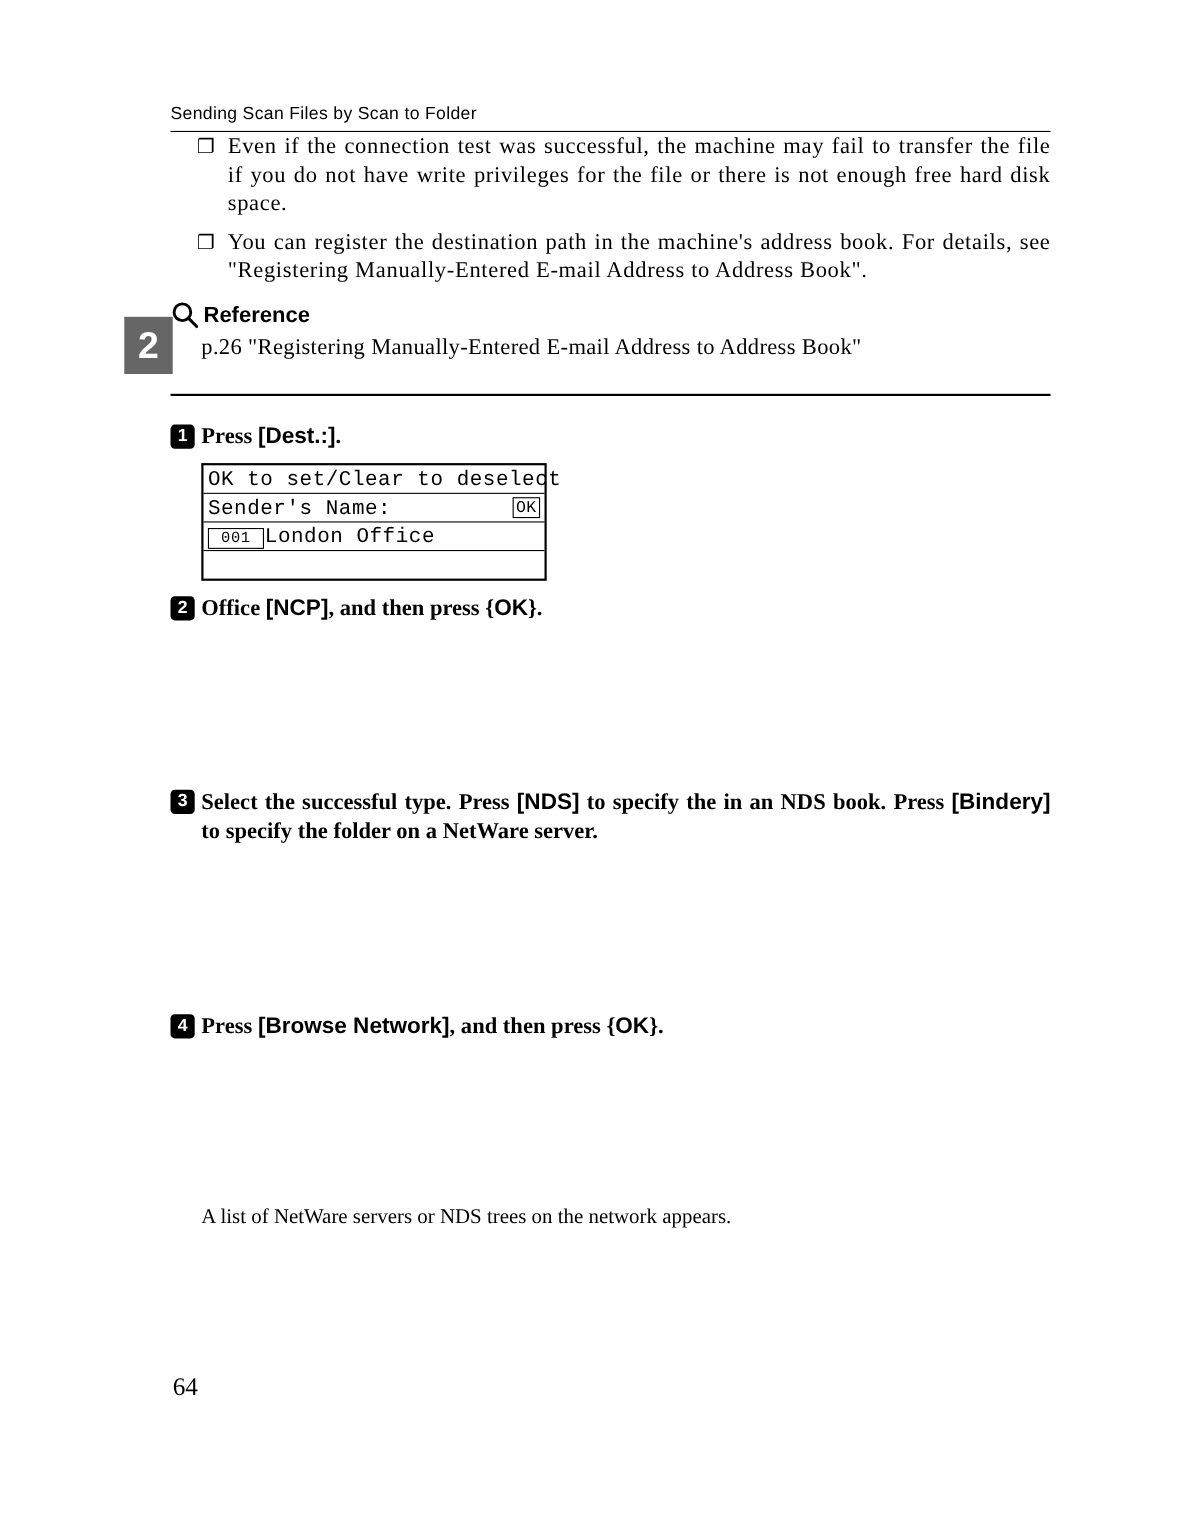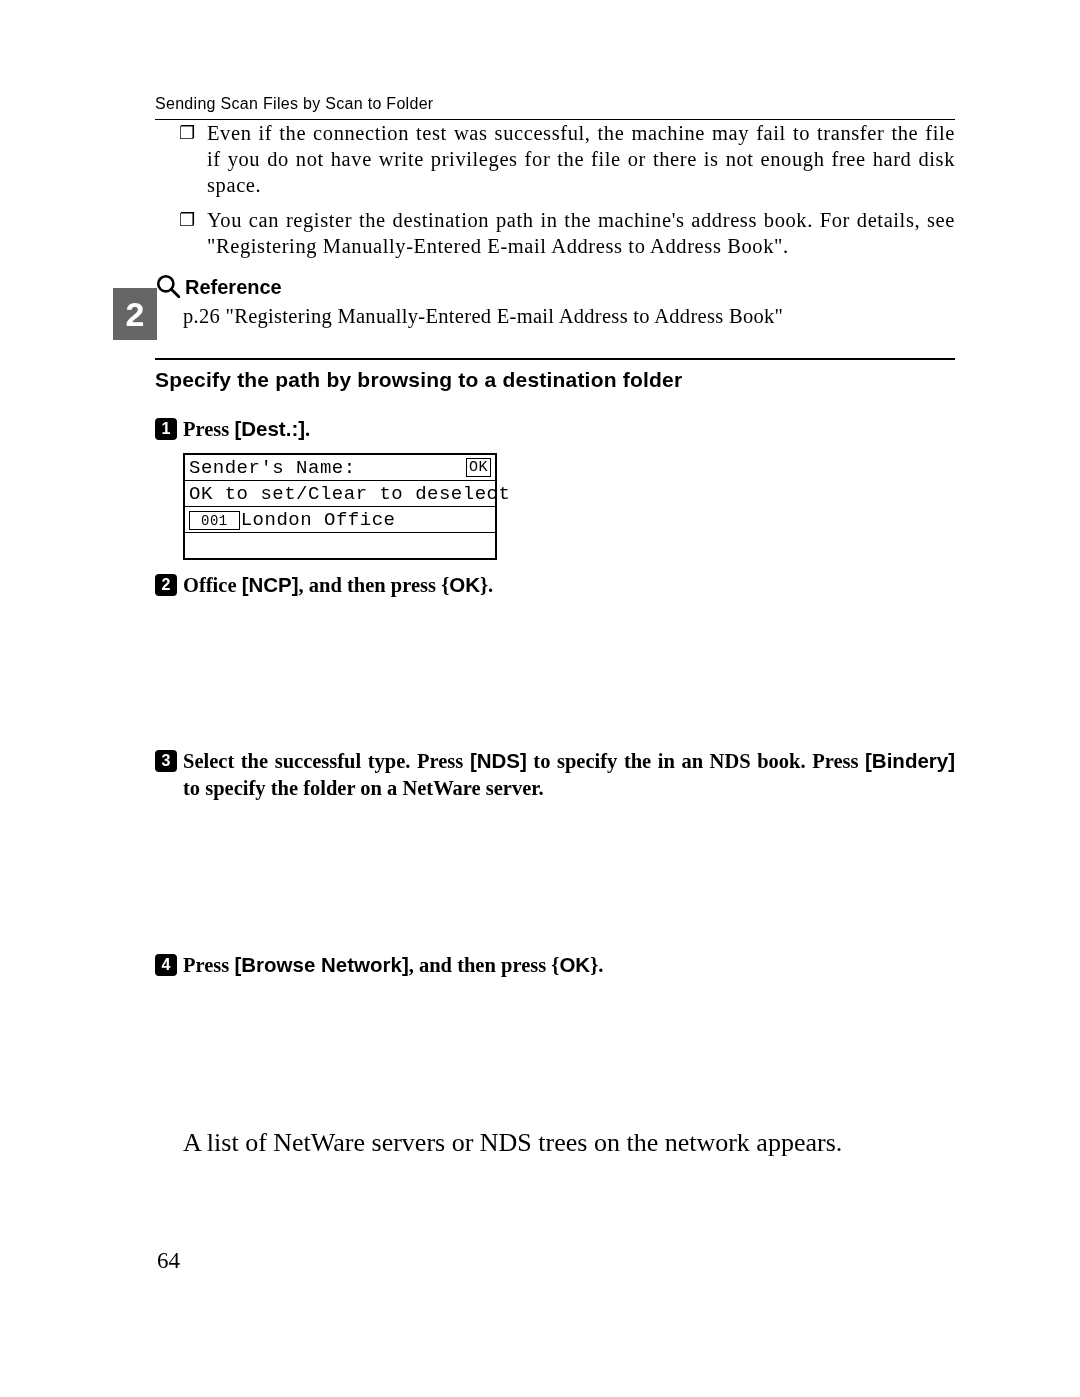--- a/index.html
+++ b/index.html
@@ -165,21 +165,21 @@
     align-items: center;
   }
   .page-num {
     position: absolute;
     left: 157px;
     top: 1248px;
     font-size: 23px;
   }
   .block { margin-top: 20px; }
   .follow-p {
-    font-size: 26px;
+    font-size: 19px;
     margin-left: 28px;
     margin-top: 4px;
   }
 </style>
 </head>
 <body>
 
 <div class="chapter-tab">2</div>
 
 <div class="page">
@@ -202,36 +202,35 @@
       <svg width="26" height="26" viewBox="0 0 24 24">
           <circle cx="10" cy="10" r="7" stroke="#000" stroke-width="2.4" fill="none"></circle>
           <line x1="15" y1="15" x2="22" y2="22" stroke="#000" stroke-width="2.6" stroke-linecap="round"></line>
         </svg>
     </span>
     <span class="ref-label">Reference</span>
   </div>
   <div class="ref-body">p.26 "Registering Manually-Entered E-mail Address to Address Book"</div>
 
   <hr class="sub-rule">
-  <div class="sub-heading">Specify the path by browsing to a destination folder</div>
 
   <div class="block step" style="margin-top:24px;">
     <span class="step-badge">1</span>
     <span class="step-text">
       <span>Press </span><span class="sans">[Dest.:]</span><span>.</span>
     </span>
   </div>
 
   <div class="lcd">
     <div class="lcd-row">
+      <span>OK to set/Clear to deselect</span>
+    </div>
+    <div class="lcd-row">
       <span>Sender's Name:</span>
       <span class="lcd-ok">OK</span>
-    </div>
-    <div class="lcd-row">
-      <span>OK to set/Clear to deselect</span>
     </div>
     <div class="lcd-row">
       <span><span class="lcd-tag">001</span><span>London Office</span></span>
     </div>
     <div class="lcd-row"></div>
   </div>
 
   <div class="step">
     <span class="step-badge">2</span>
     <span class="step-text">

